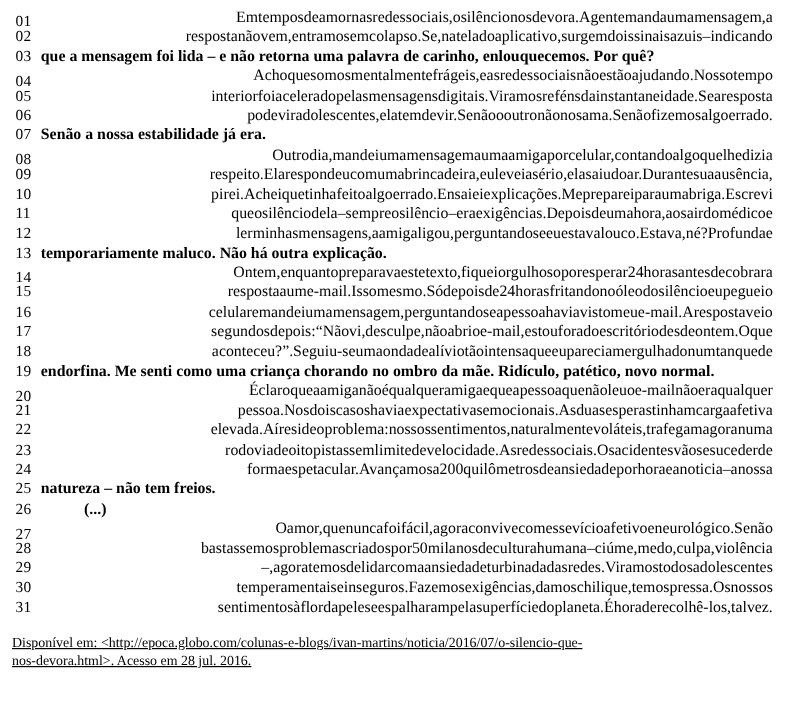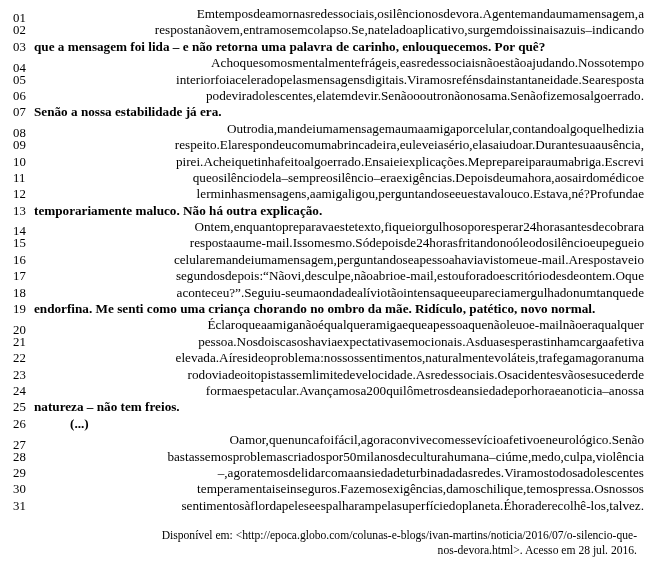--- a/index.html
+++ b/index.html
@@ -75,23 +75,24 @@
 
   .indent {
     display: inline-block;
     width: 36px;
   }
 
   
   .source {
     margin-top: 14px;
     padding-right: 8px;
-    text-align: right;
+    text-align: left;
     font-size: 11.6px;
     line-height: 15px;
+    text-decoration: underline;
   }
   .source .src-line { display: block; }
 </style>
 </head>
 <body>
 
 <div class="page">
 
   <div class="text-body" id="text-body">
       <div class="text-line">

